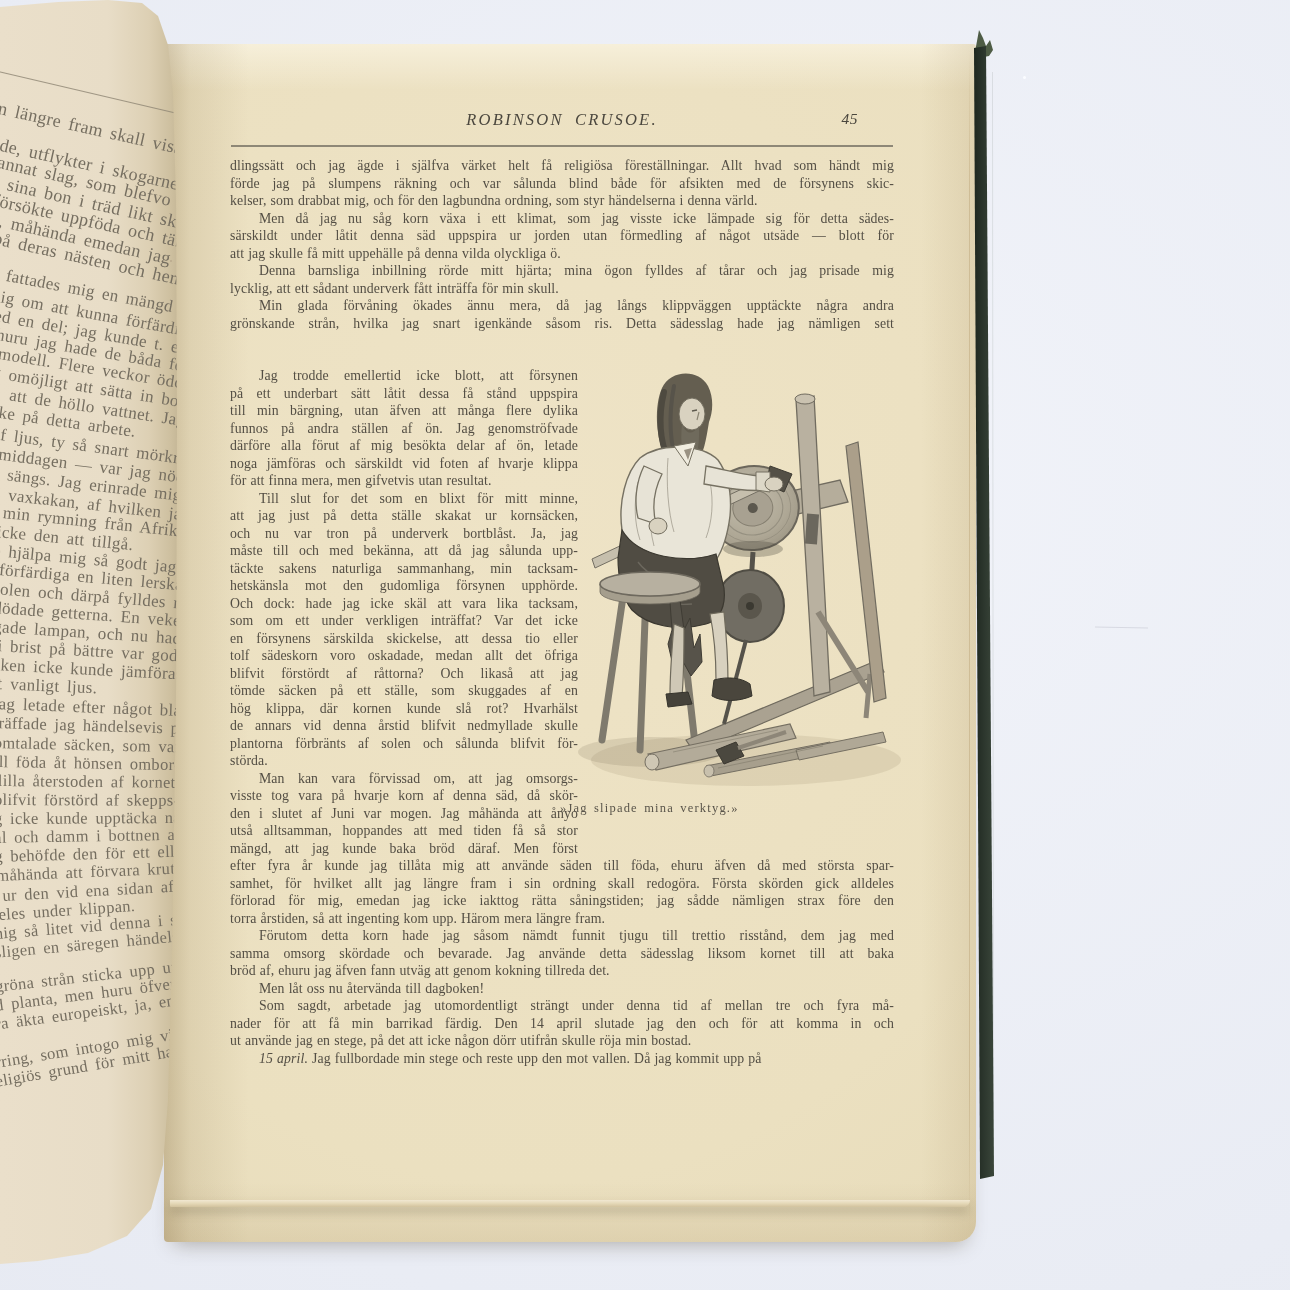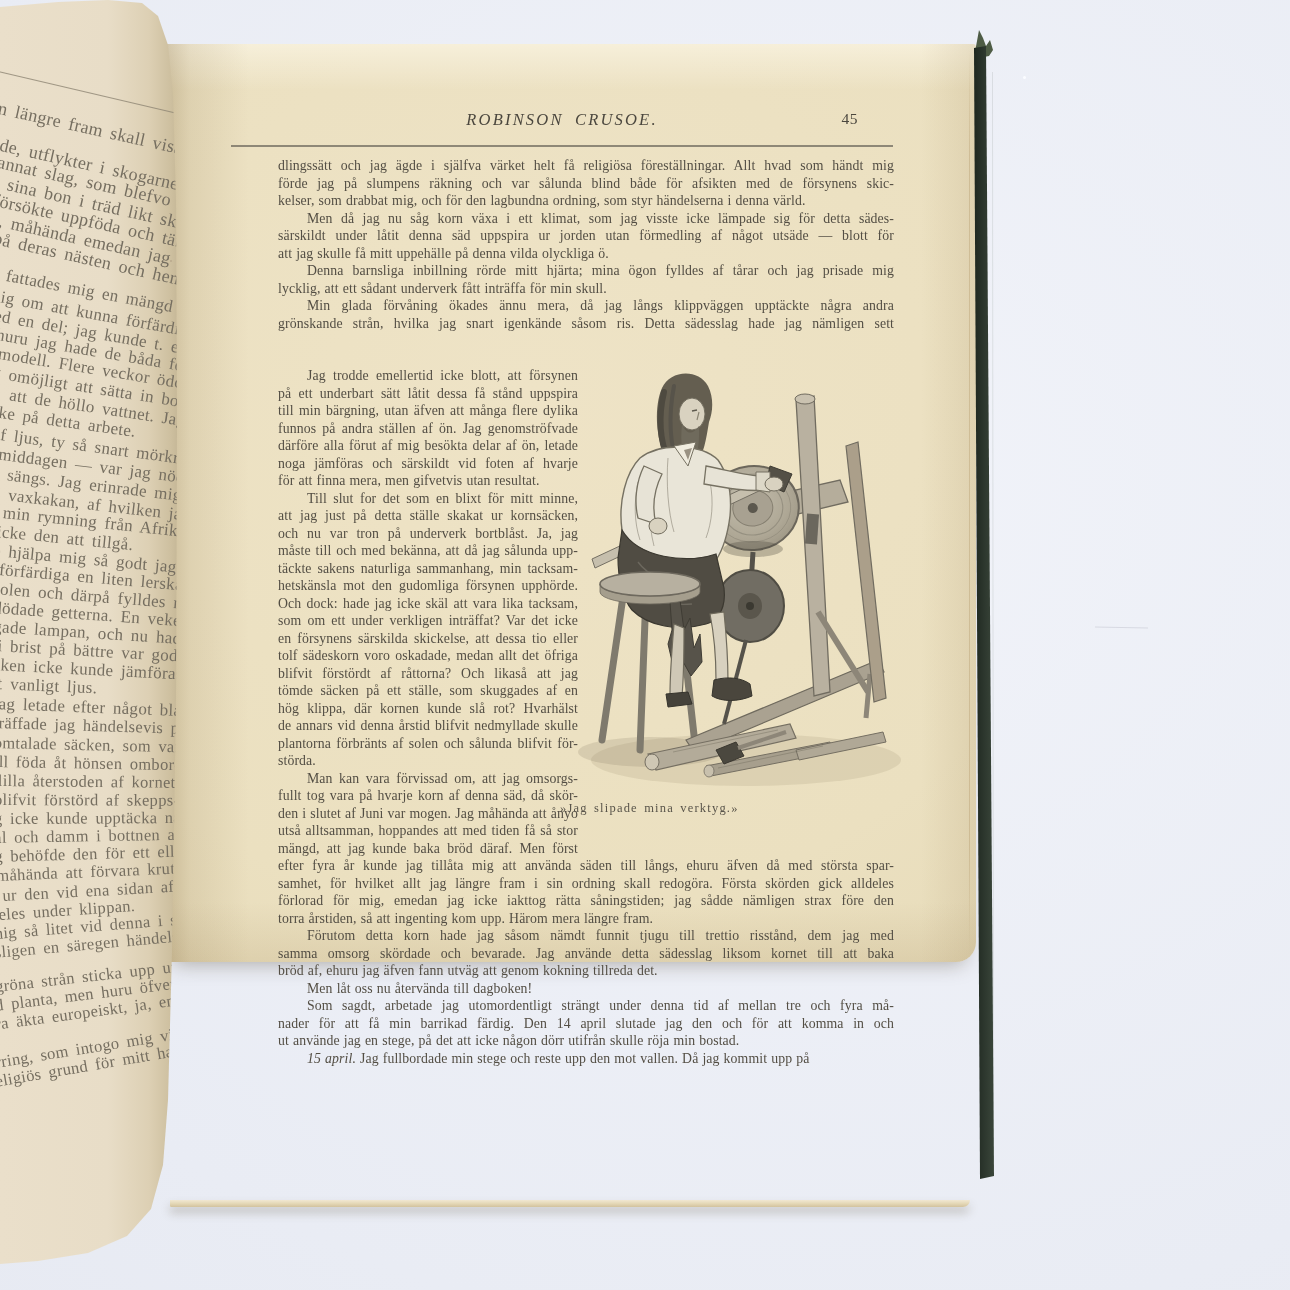--- a/index.html
+++ b/index.html
@@ -5,54 +5,54 @@
   html,body{margin:0;padding:0;}
   body{
     width:1290px;height:1290px;overflow:hidden;position:relative;
     font-family:"Liberation Serif","DejaVu Serif",serif;
     background:radial-gradient(140% 120% at 62% 38%, #f1f3f9 0%, #e9ecf4 55%, #e3e6ef 100%);
   }
   .scene{position:absolute;inset:0;}
 
   
   .right-page{
-    position:absolute;left:164px;top:44px;width:812px;height:918px;
+    position:absolute;left:164px;top:44px;width:812px;height:1198px;
     border-radius:2px 3px 20px 4px;
     background:
       linear-gradient(90deg, rgba(122,96,52,.30) 0px, rgba(122,96,52,.12) 26px, rgba(122,96,52,0) 85px),
       linear-gradient(270deg, rgba(150,125,80,.15) 0px, rgba(150,125,80,0) 55px),
       linear-gradient(180deg, rgba(255,251,238,.55) 0px, rgba(255,251,238,0) 46px),
       linear-gradient(0deg, rgba(160,135,90,.16) 0px, rgba(160,135,90,0) 60px),
       radial-gradient(120% 95% at 45% 38%, var(--paper,#eee3c6) 0%, #ebe0c0 60%, #e4d8b5 100%);
     box-shadow:0 12px 20px -10px rgba(60,50,30,.35);
   }
   .fore-edge-line{
     position:absolute;top:4px;right:6px;width:1px;height:99%;
     background:linear-gradient(180deg, rgba(185,160,115,0), rgba(185,160,115,.45) 12%, rgba(185,160,115,.45) 88%, rgba(185,160,115,0));
   }
   .page-header-row{position:absolute;left:66px;top:66px;width:664px;height:24px;}
   .header-title{
     position:absolute;left:0;right:0;text-align:center;
     font-style:italic;font-size:16.5px;letter-spacing:2.2px;color:#4b473e;word-spacing:5px;
   }
   .page-number{
     position:absolute;left:0;right:36px;text-align:right;
-    font-size:15.5px;color:#4b473e;letter-spacing:.5px;
+    font-size:15.5px;color:#4b473e;letter-spacing:.5px;font-style:italic;
   }
   .header-rule{position:absolute;left:67px;top:101px;width:662px;height:1.6px;background:#6f6a5e;opacity:.75;}
 
   
   .text-block{position:absolute;color:var(--ink,#534e44);}
   .tb-full-top{left:66px;top:113px;width:664px;}
   .tb-column{left:66px;top:323px;width:348px;}
   .tb-full-bottom{left:66px;top:813px;width:664px;}
   .bline{
     height:17.5px;line-height:17.5px;font-size:13.8px;
     text-align:justify;text-align-last:justify;overflow:hidden;
-    letter-spacing:.1px;word-spacing:.5px;white-space:normal;margin-left:48px;
+    letter-spacing:.1px;word-spacing:.5px;white-space:normal;
   }
   .bline.first{text-indent:29px;}
   .bline.endline{text-align-last:left;}
 
   
   .illustration{position:absolute;left:414px;top:318px;width:330px;height:436px;}
   .caption{
     position:absolute;left:396px;top:757px;width:320px;text-align:left;
     font-size:12.5px;letter-spacing:1.2px;word-spacing:2px;color:#59544a;
   }
@@ -134,27 +134,27 @@
         <div class="bline">som om ett under verkligen inträffat? Var det icke</div>
         <div class="bline">en försynens särskilda skickelse, att dessa tio eller</div>
         <div class="bline">tolf sädeskorn voro oskadade, medan allt det öfriga</div>
         <div class="bline">blifvit förstördt af råttorna? Och likaså att jag</div>
         <div class="bline">tömde säcken på ett ställe, som skuggades af en</div>
         <div class="bline">hög klippa, där kornen kunde slå rot? Hvarhälst</div>
         <div class="bline">de annars vid denna årstid blifvit nedmyllade skulle</div>
         <div class="bline">plantorna förbränts af solen och sålunda blifvit för-</div>
         <div class="bline endline">störda.</div>
         <div class="bline first">Man kan vara förvissad om, att jag omsorgs-</div>
-        <div class="bline">fullt tog vara på hvarje korn af denna säd, då skör-</div>
+        <div class="bline">visste tog vara på hvarje korn af denna säd, då skör-</div>
         <div class="bline">den i slutet af Juni var mogen. Jag måhända att ånyo</div>
         <div class="bline">utså alltsamman, hoppandes att med tiden få så stor</div>
         <div class="bline">mängd, att jag kunde baka bröd däraf. Men först</div>
       </div>
     <div class="text-block tb-full-bottom">
-        <div class="bline">efter fyra år kunde jag tillåta mig att använda säden till långs, ehuru äfven då med största spar-</div>
+        <div class="bline">efter fyra år kunde jag tillåta mig att använde säden till föda, ehuru äfven då med största spar-</div>
         <div class="bline">samhet, för hvilket allt jag längre fram i sin ordning skall redogöra. Första skörden gick alldeles</div>
         <div class="bline">förlorad för mig, emedan jag icke iakttog rätta såningstiden; jag sådde nämligen strax före den</div>
         <div class="bline endline">torra årstiden, så att ingenting kom upp. Härom mera längre fram.</div>
         <div class="bline first">Förutom detta korn hade jag såsom nämdt funnit tjugu till trettio risstånd, dem jag med</div>
         <div class="bline">samma omsorg skördade och bevarade. Jag använde detta sädesslag liksom kornet till att baka</div>
         <div class="bline endline">bröd af, ehuru jag äfven fann utväg att genom kokning tillreda det.</div>
         <div class="bline first endline">Men låt oss nu återvända till dagboken!</div>
         <div class="bline first">Som sagdt, arbetade jag utomordentligt strängt under denna tid af mellan tre och fyra må-</div>
         <div class="bline">nader för att få min barrikad färdig. Den 14 april slutade jag den och för att komma in och</div>
         <div class="bline endline">ut använde jag en stege, på det att icke någon dörr utifrån skulle röja min bostad.</div>

